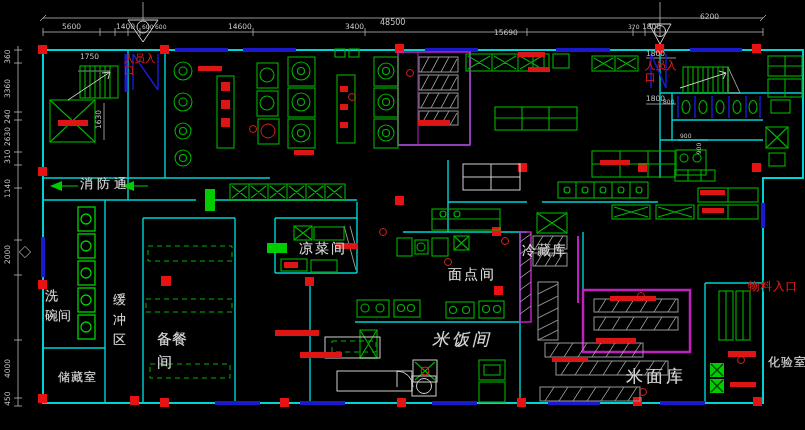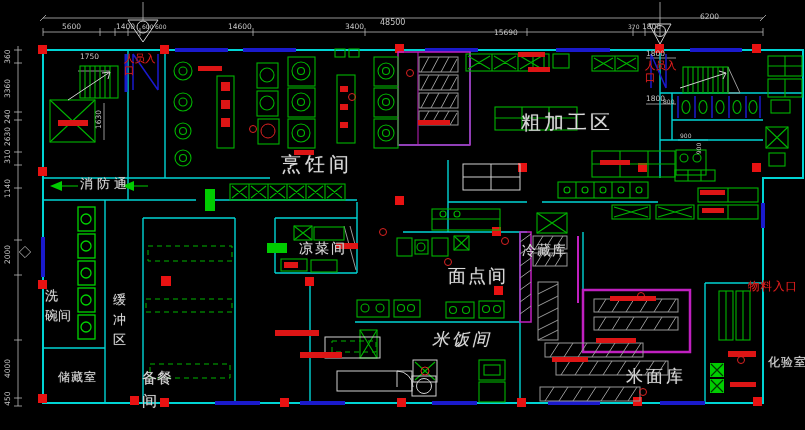--- a/index.html
+++ b/index.html
@@ -357,27 +357,25 @@
         <circle cx="383" cy="232" r="3.5"></circle>
         <circle cx="505" cy="241" r="3.5"></circle>
     <circle cx="448" cy="262" r="3.5"></circle>
         <circle cx="641" cy="296" r="3.5"></circle>
         <circle cx="643" cy="392" r="3.5"></circle>
     <circle cx="741" cy="360" r="3.5"></circle>
         <circle cx="425" cy="371" r="4"></circle>
   </g>
 </svg>
 
-  <div class="lbl" style="left:281px;top:154px;font-size:20px;letter-spacing:4px;">烹饪间</div>
-
-  <div class="lbl" style="left:521px;top:112px;font-size:20px;letter-spacing:3px;">粗加工区</div>
+
 
   <div class="lbl" style="left:299px;top:241px;font-size:14px;letter-spacing:2px;">凉菜间</div>
 
-  <div class="lbl" style="left:448px;top:267px;font-size:18px;letter-spacing:2px;">面点间</div>
+  <div class="lbl" style="left:448px;top:267px;font-size:14px;letter-spacing:2px;">面点间</div>
 
   <div class="lbl" style="left:522px;top:243px;font-size:14px;letter-spacing:1px;">冷藏库</div>
 
   <div class="lbl" style="left:432px;top:331px;font-size:17px;letter-spacing:3px;font-style:italic;">米饭间</div>
 
   <div class="lbl" style="left:626px;top:368px;font-size:17px;letter-spacing:3px;">米面库</div>
 
   <div class="lbl" style="left:724px;top:356px;font-size:12px;letter-spacing:1px;margin-left:44px;">化验室</div>
 
   <div class="lbl" style="left:58px;top:371px;font-size:12px;letter-spacing:1px;">储藏室</div>
@@ -388,21 +386,21 @@
     <span class="ln">洗</span>
     <span class="ln">碗间</span>
   </div>
 
   <div class="lbl" style="left:113px;top:290px;font-size:13px;line-height:20px;">
     <span class="ln">缓</span>
     <span class="ln">冲</span>
     <span class="ln">区</span>
   </div>
 
-  <div class="lbl" style="left:142px;top:328px;font-size:15px;line-height:23px;margin-top:39px;">
+  <div class="lbl" style="left:157px;top:328px;font-size:15px;line-height:23px;">
     <span class="ln">备餐</span>
     <span class="ln">间</span>
   </div>
 
   <div class="lbl red" style="left:124px;top:52px;font-size:10.5px;line-height:12px;">
     <span class="ln">人员入</span>
     <span class="ln">口</span>
   </div>
 
   <div class="lbl red" style="left:645px;top:59px;font-size:10.5px;line-height:12px;">

